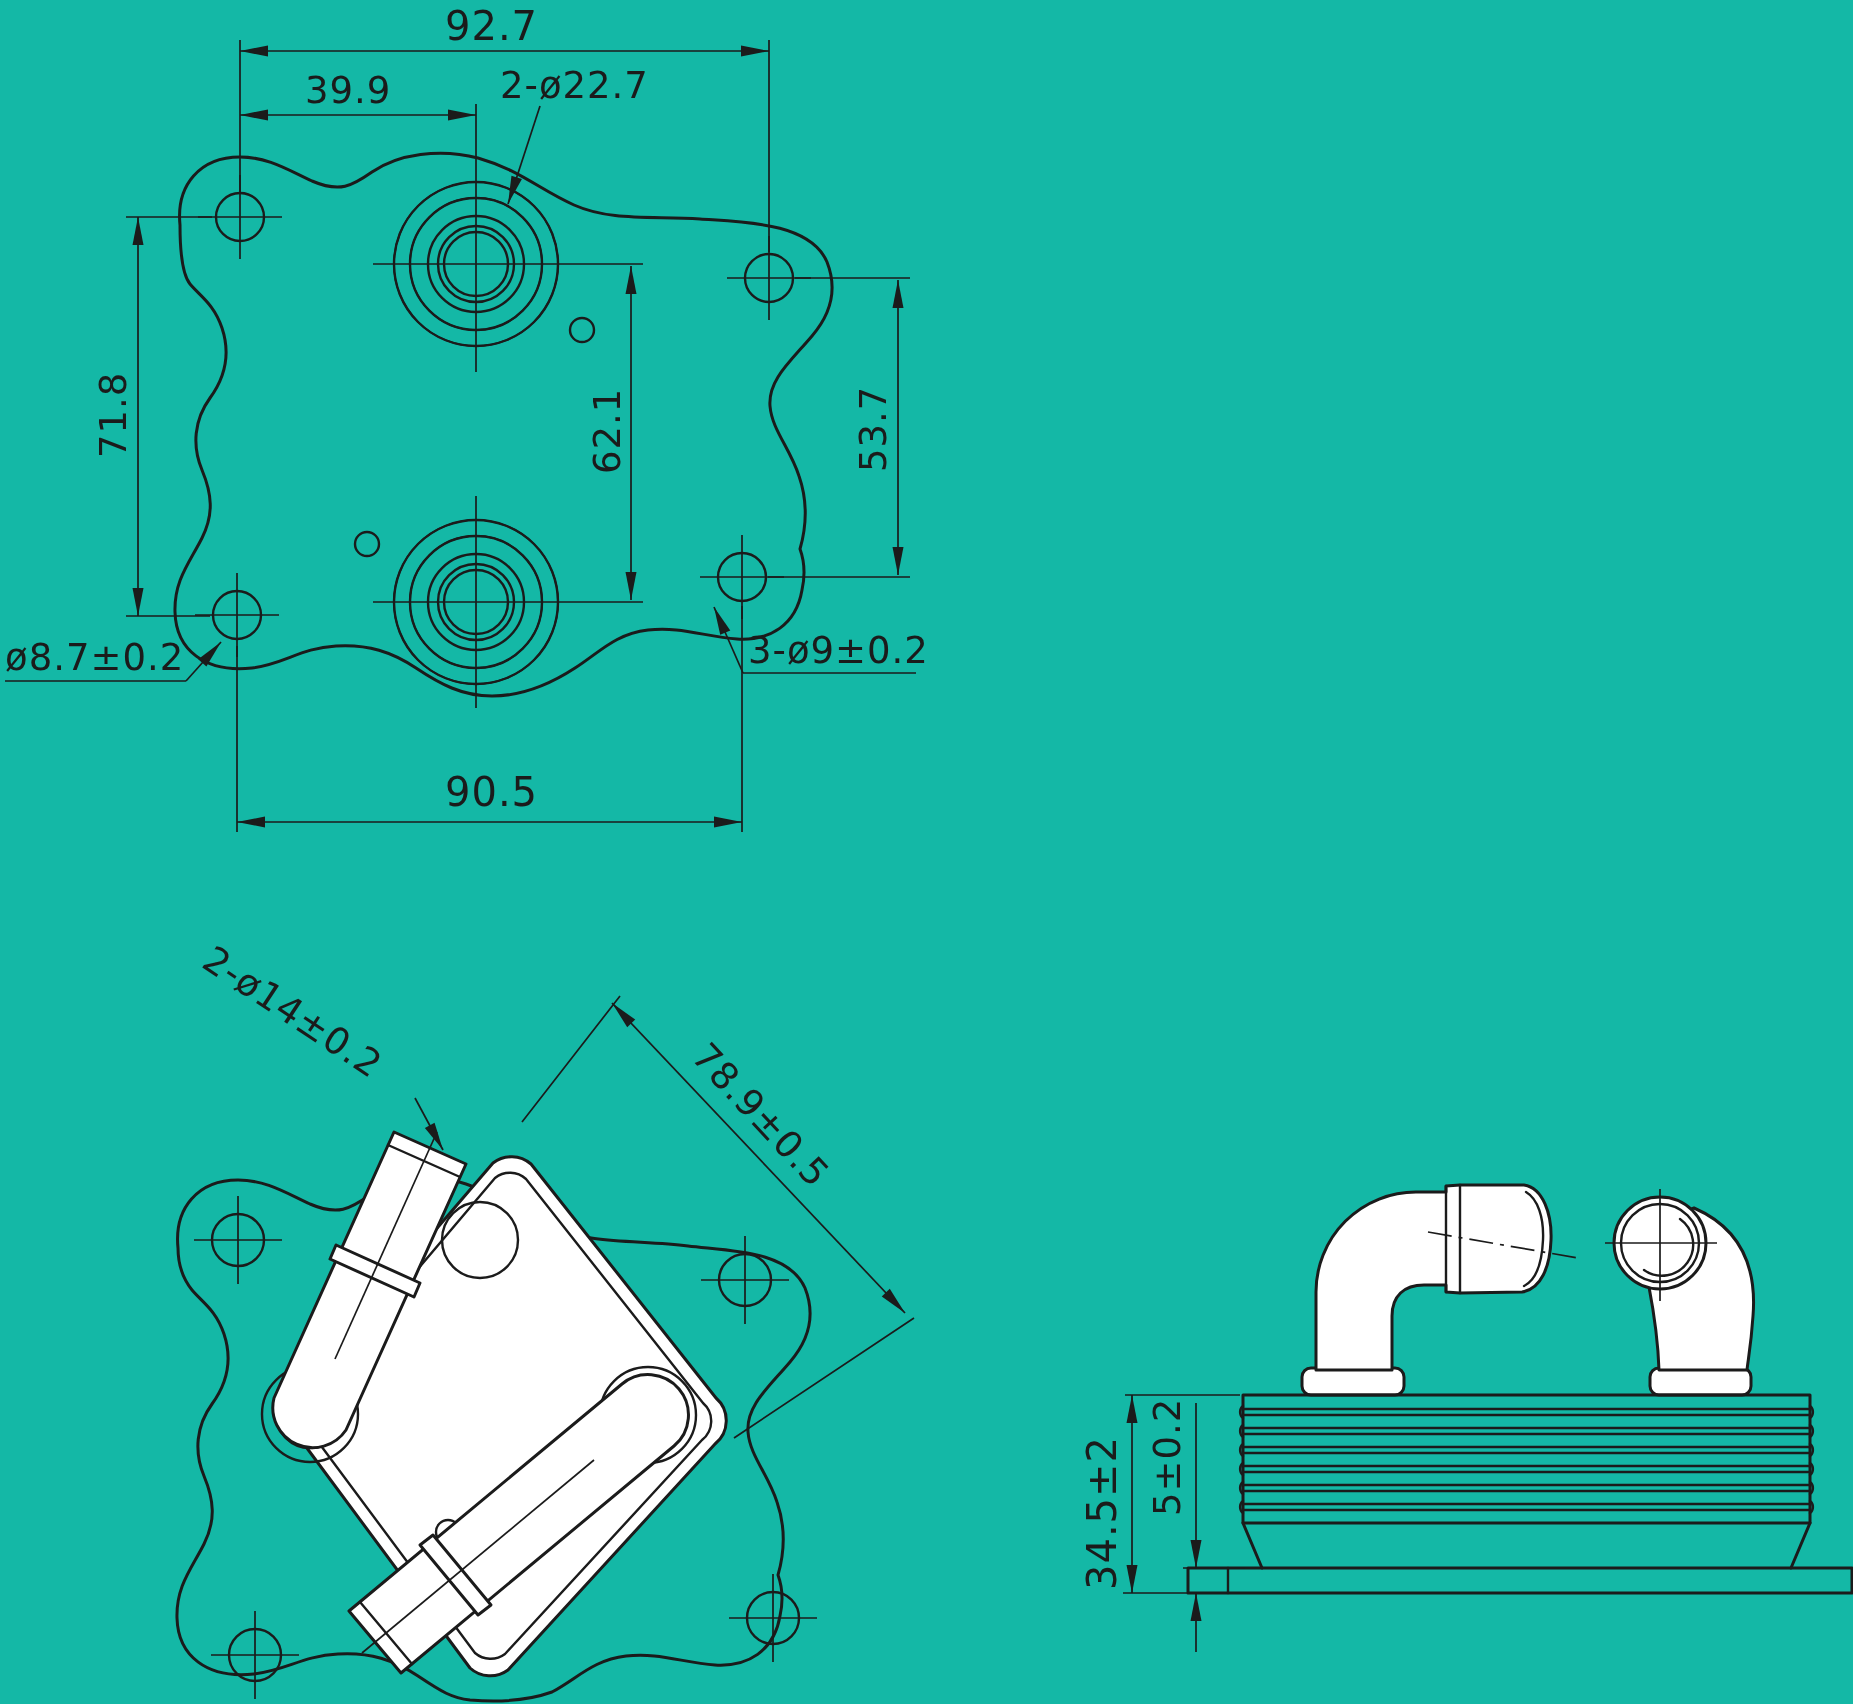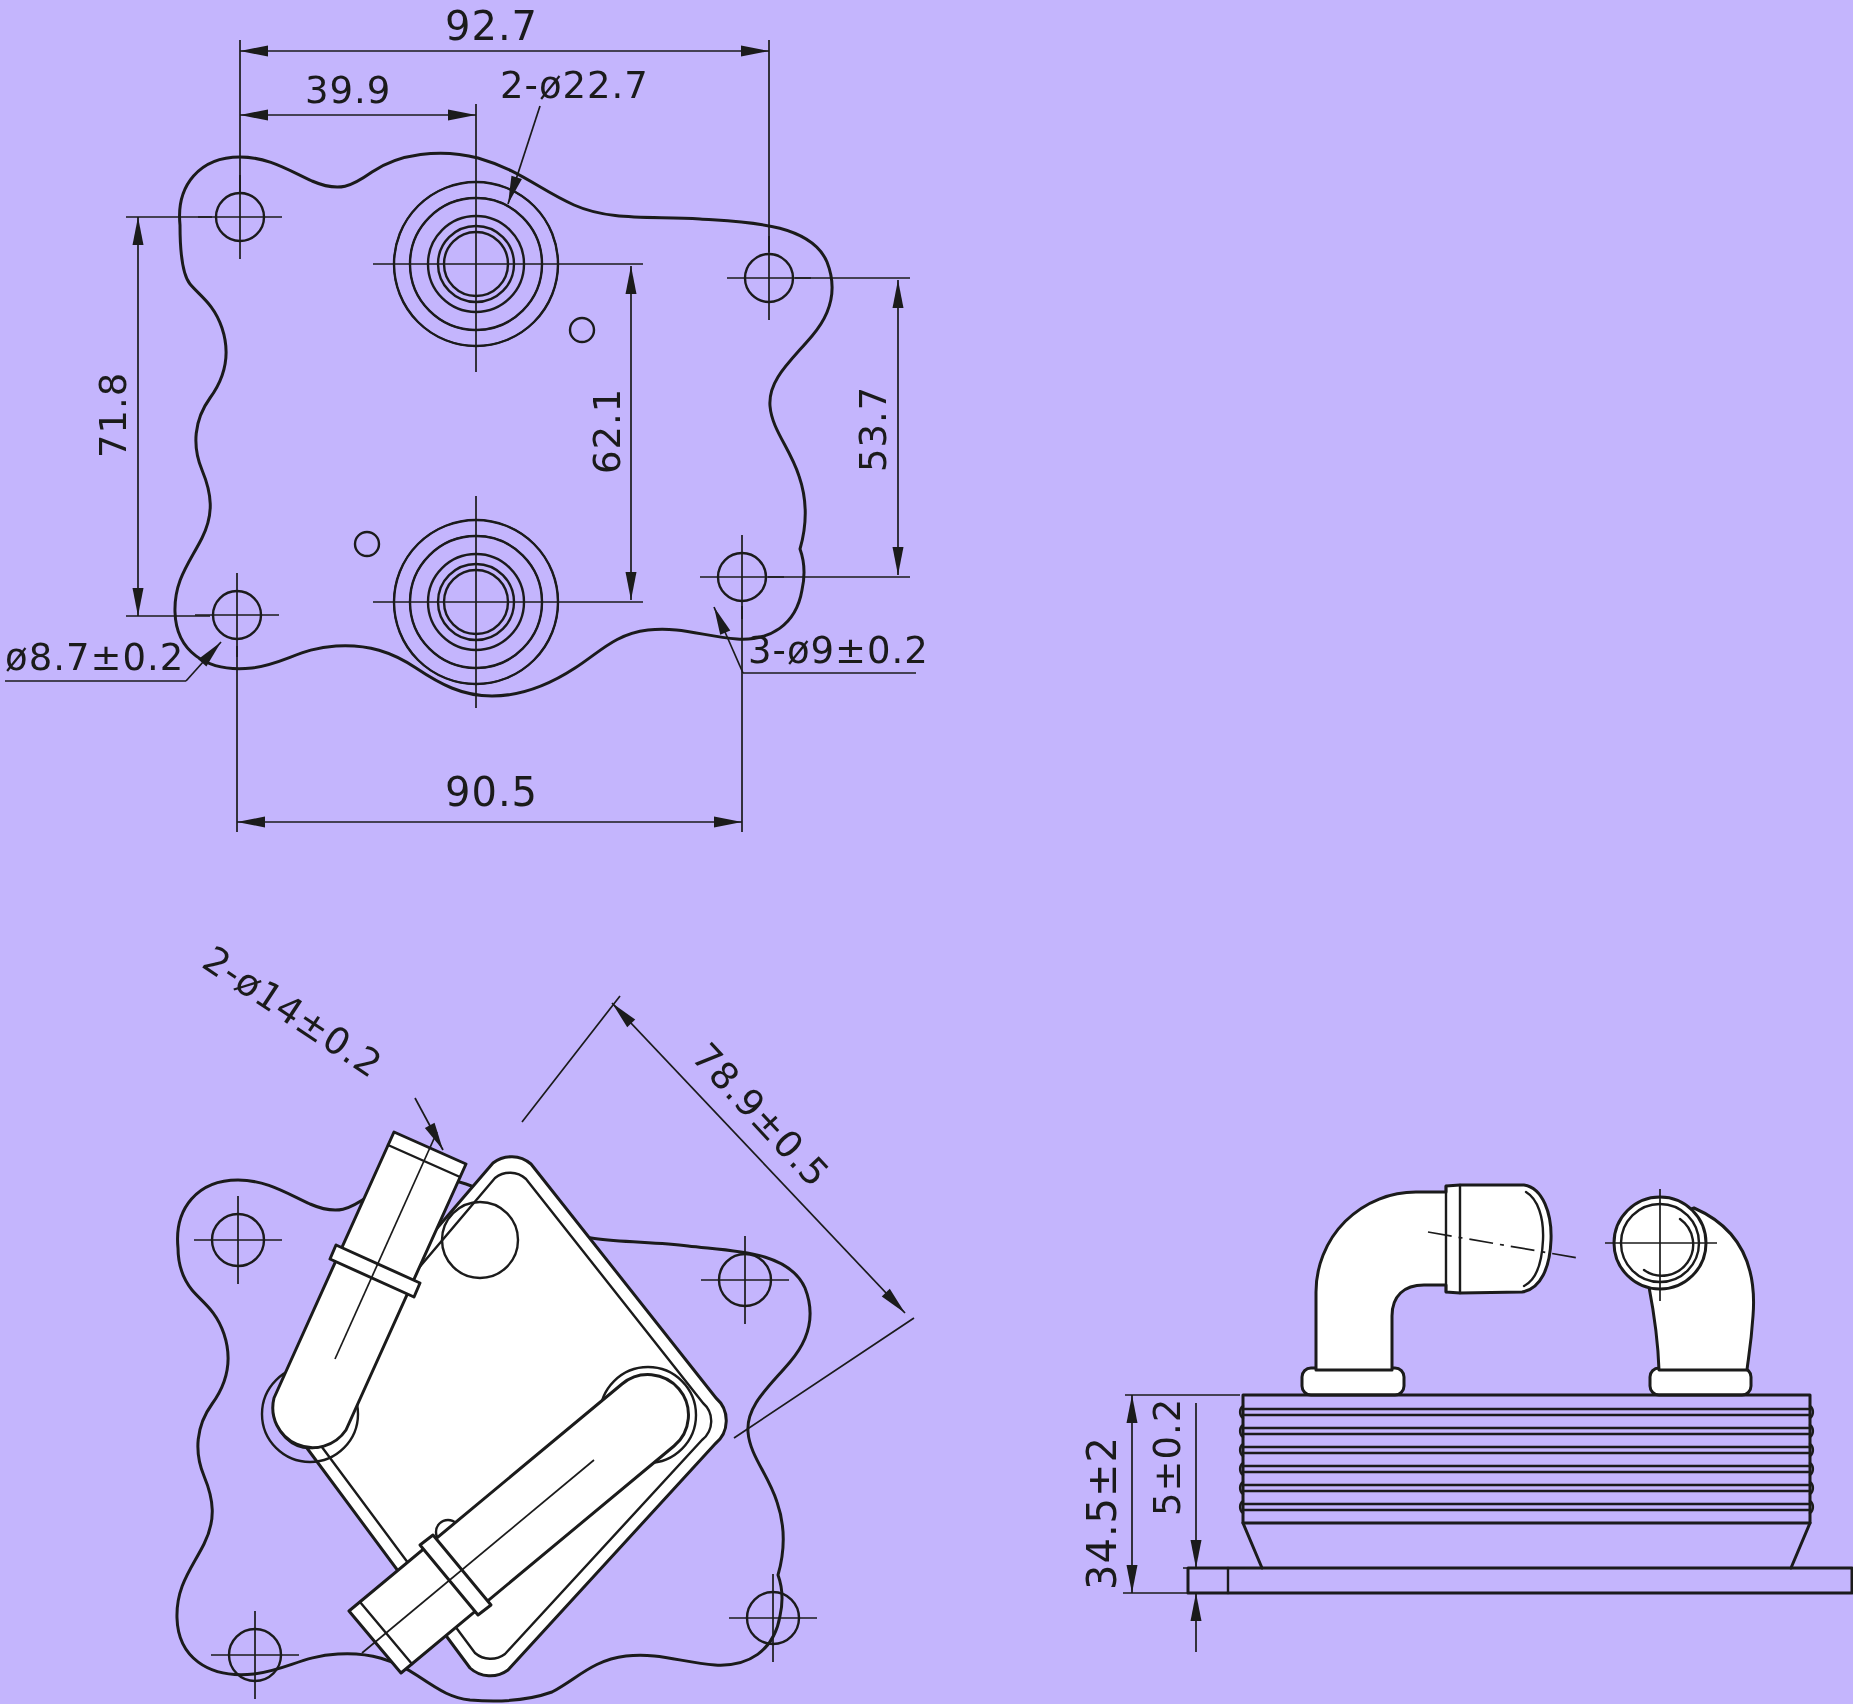--- a/index.html
+++ b/index.html
@@ -7,21 +7,21 @@
     padding: 0;
     background: #ffffff;
     width: 1853px;
     height: 1704px;
     font-family: "DejaVu Sans", sans-serif;
   }
   #stage {
     position: relative;
     width: 1853px;
     height: 1704px;
-    background: #c4b5fd;
+    background: #14b8a6;
     overflow: hidden;
   }
   svg { display: block; }
   .outline  { fill: none; stroke: #1b1b1b; stroke-width: 3;   stroke-linecap: round; stroke-linejoin: round; }
   .outline2 { fill: none; stroke: #1b1b1b; stroke-width: 2.4; stroke-linecap: round; stroke-linejoin: round; }
   .wfill    { fill: #ffffff; stroke: #1b1b1b; stroke-width: 3; stroke-linejoin: round; }
   .thin     { fill: none; stroke: #1b1b1b; stroke-width: 1.7; stroke-linecap: butt; }
   .dim      { fill: none; stroke: #1b1b1b; stroke-width: 1.7; }
   .cline    { fill: none; stroke: #1b1b1b; stroke-width: 1.7; stroke-dasharray: 24 7 4 7; }
   .dimtext  { fill: #1b1b1b; font-size: 37px; letter-spacing: 1px; }

